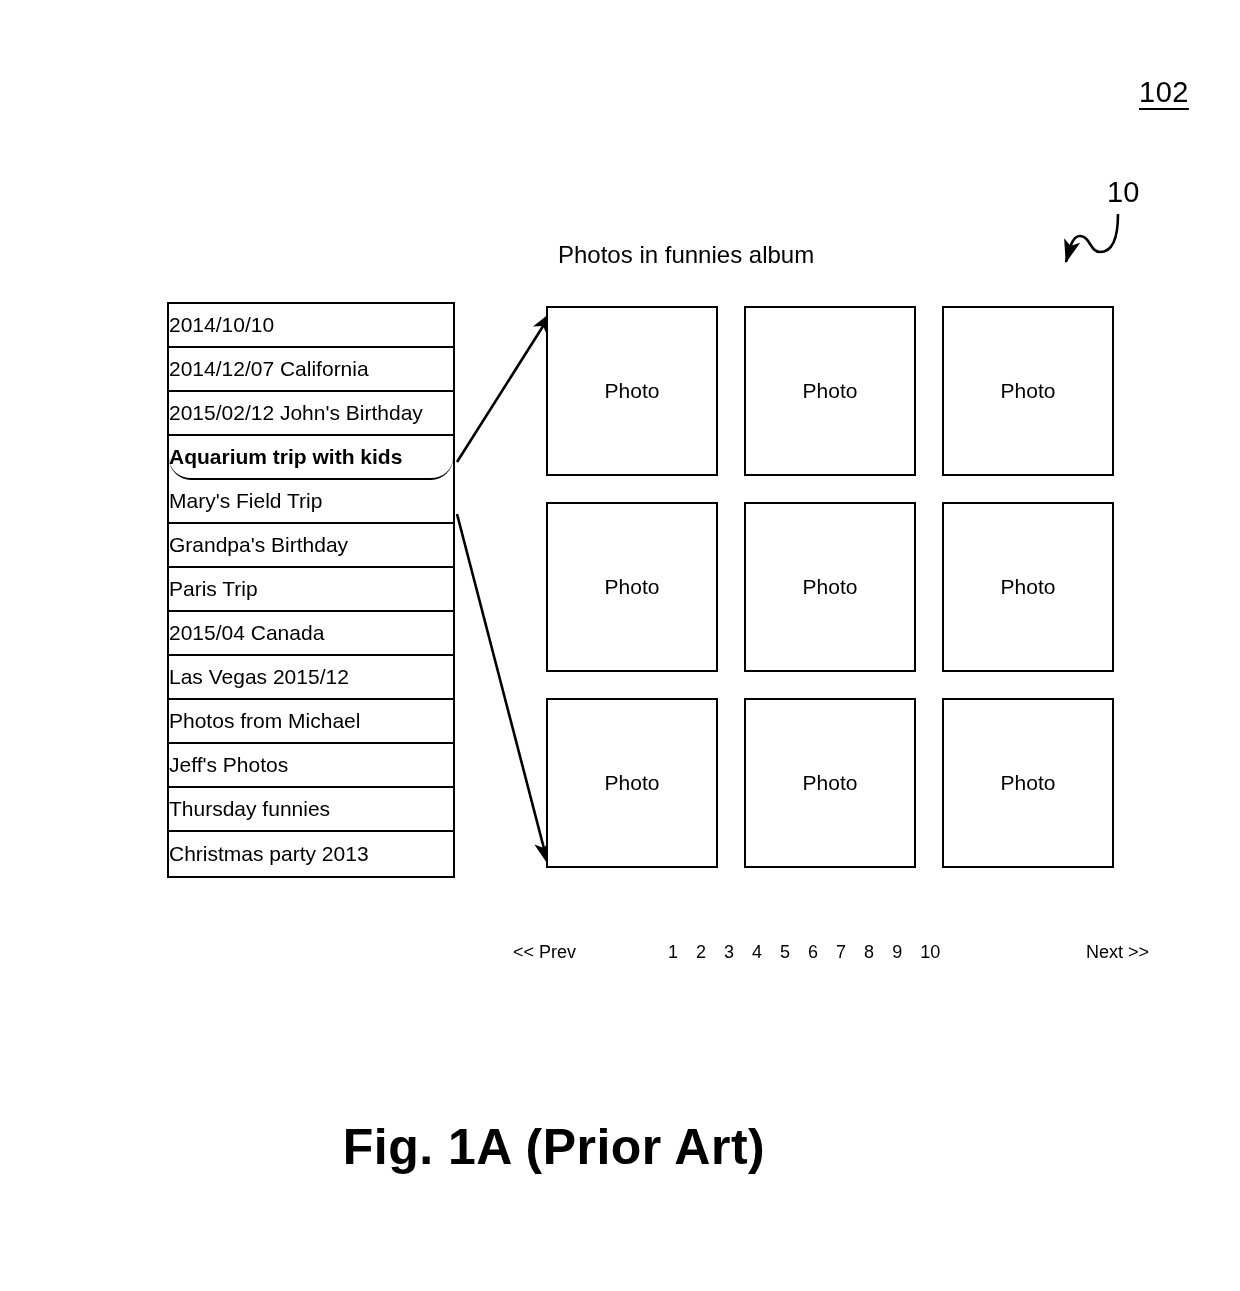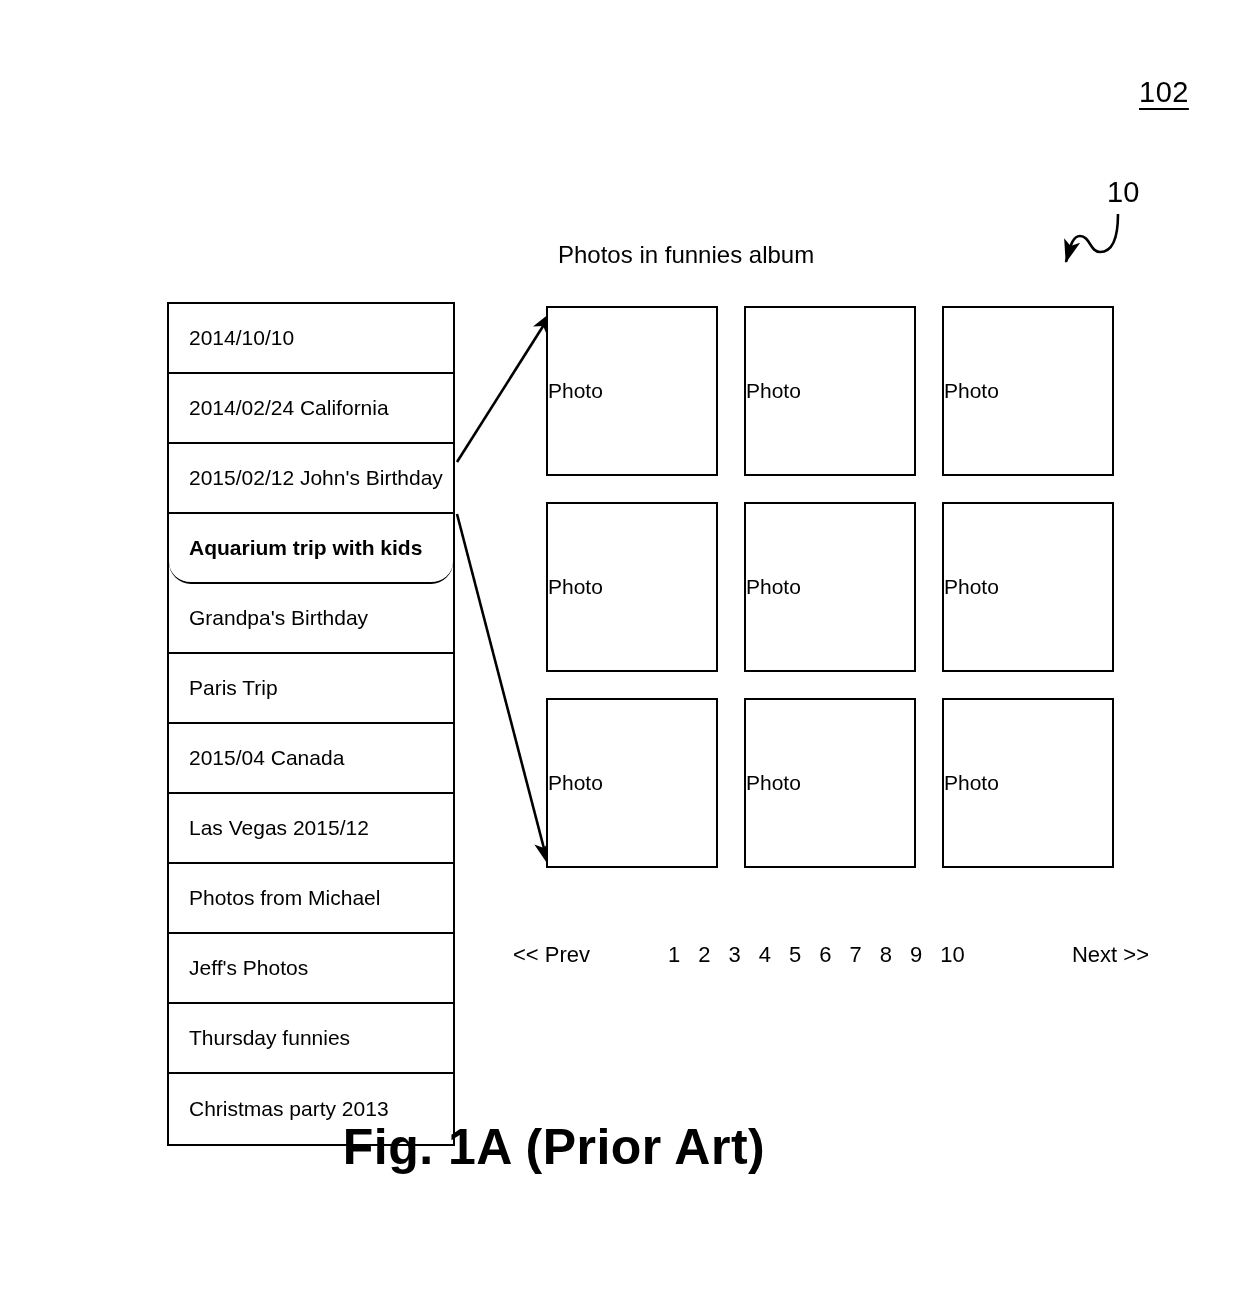--- a/index.html
+++ b/index.html
@@ -50,26 +50,26 @@
   #album-list {
     position: absolute;
     left: 167px;
     top: 302px;
     width: 288px;
     border: 2px solid #000;
     box-sizing: border-box;
     background: #fff;
   }
   .album-row {
-    height: 70px;
+    height: 44px;
     box-sizing: border-box;
     border-bottom: 2px solid #000;
     display: flex;
     align-items: center;
-    padding-left: 20px;
+    padding-left: 0;
     font-size: 21px;
     white-space: nowrap;
     background: #fff;
   }
   .album-row:last-child {
     border-bottom: none;
   }
   .album-row.selected {
     font-weight: bold;
     border-radius: 22px;
@@ -92,35 +92,35 @@
     grid-template-columns: repeat(3, 172px);
     grid-template-rows: repeat(3, 170px);
     column-gap: 26px;
     row-gap: 26px;
   }
   .photo-cell {
     border: 2px solid #000;
     box-sizing: border-box;
     display: flex;
     align-items: center;
-    justify-content: flex-start;
+    justify-content: center;
     background: #fff;
   }
   .photo-cell-label {
     font-size: 21px;
   }
 
   
   #pagination {
     position: absolute;
     left: 513px;
     top: 942px;
     width: 636px;
     height: 32px;
-    font-size: 22px;
+    font-size: 18px;
   }
   #page-prev {
     position: absolute;
     left: 0;
     top: 0;
     white-space: nowrap;
   }
   #page-numbers {
     position: absolute;
     left: 155px;
@@ -169,27 +169,30 @@
   <path d="M457,462 L552,312" fill="none" stroke="#000" stroke-width="2.6" marker-end="url(#arrowhead)"></path>
 
   <path d="M457,514 L548,864" fill="none" stroke="#000" stroke-width="2.6" marker-end="url(#arrowhead)"></path>
 </svg>
 
 <div id="album-list">
     <div class="album-row">
       <span>2014/10/10</span>
     </div>
     <div class="album-row">
-      <span>2014/02/24 California</span>
+      <span>2014/12/07 California</span>
     </div>
     <div class="album-row">
       <span>2015/02/12 John's Birthday</span>
     </div>
     <div class="album-row selected">
       <span>Aquarium trip with kids</span>
+    </div>
+    <div class="album-row">
+      <span>Mary's Field Trip</span>
     </div>
     <div class="album-row">
       <span>Grandpa's Birthday</span>
     </div>
     <div class="album-row">
       <span>Paris Trip</span>
     </div>
     <div class="album-row">
       <span>2015/04 Canada</span>
     </div>

